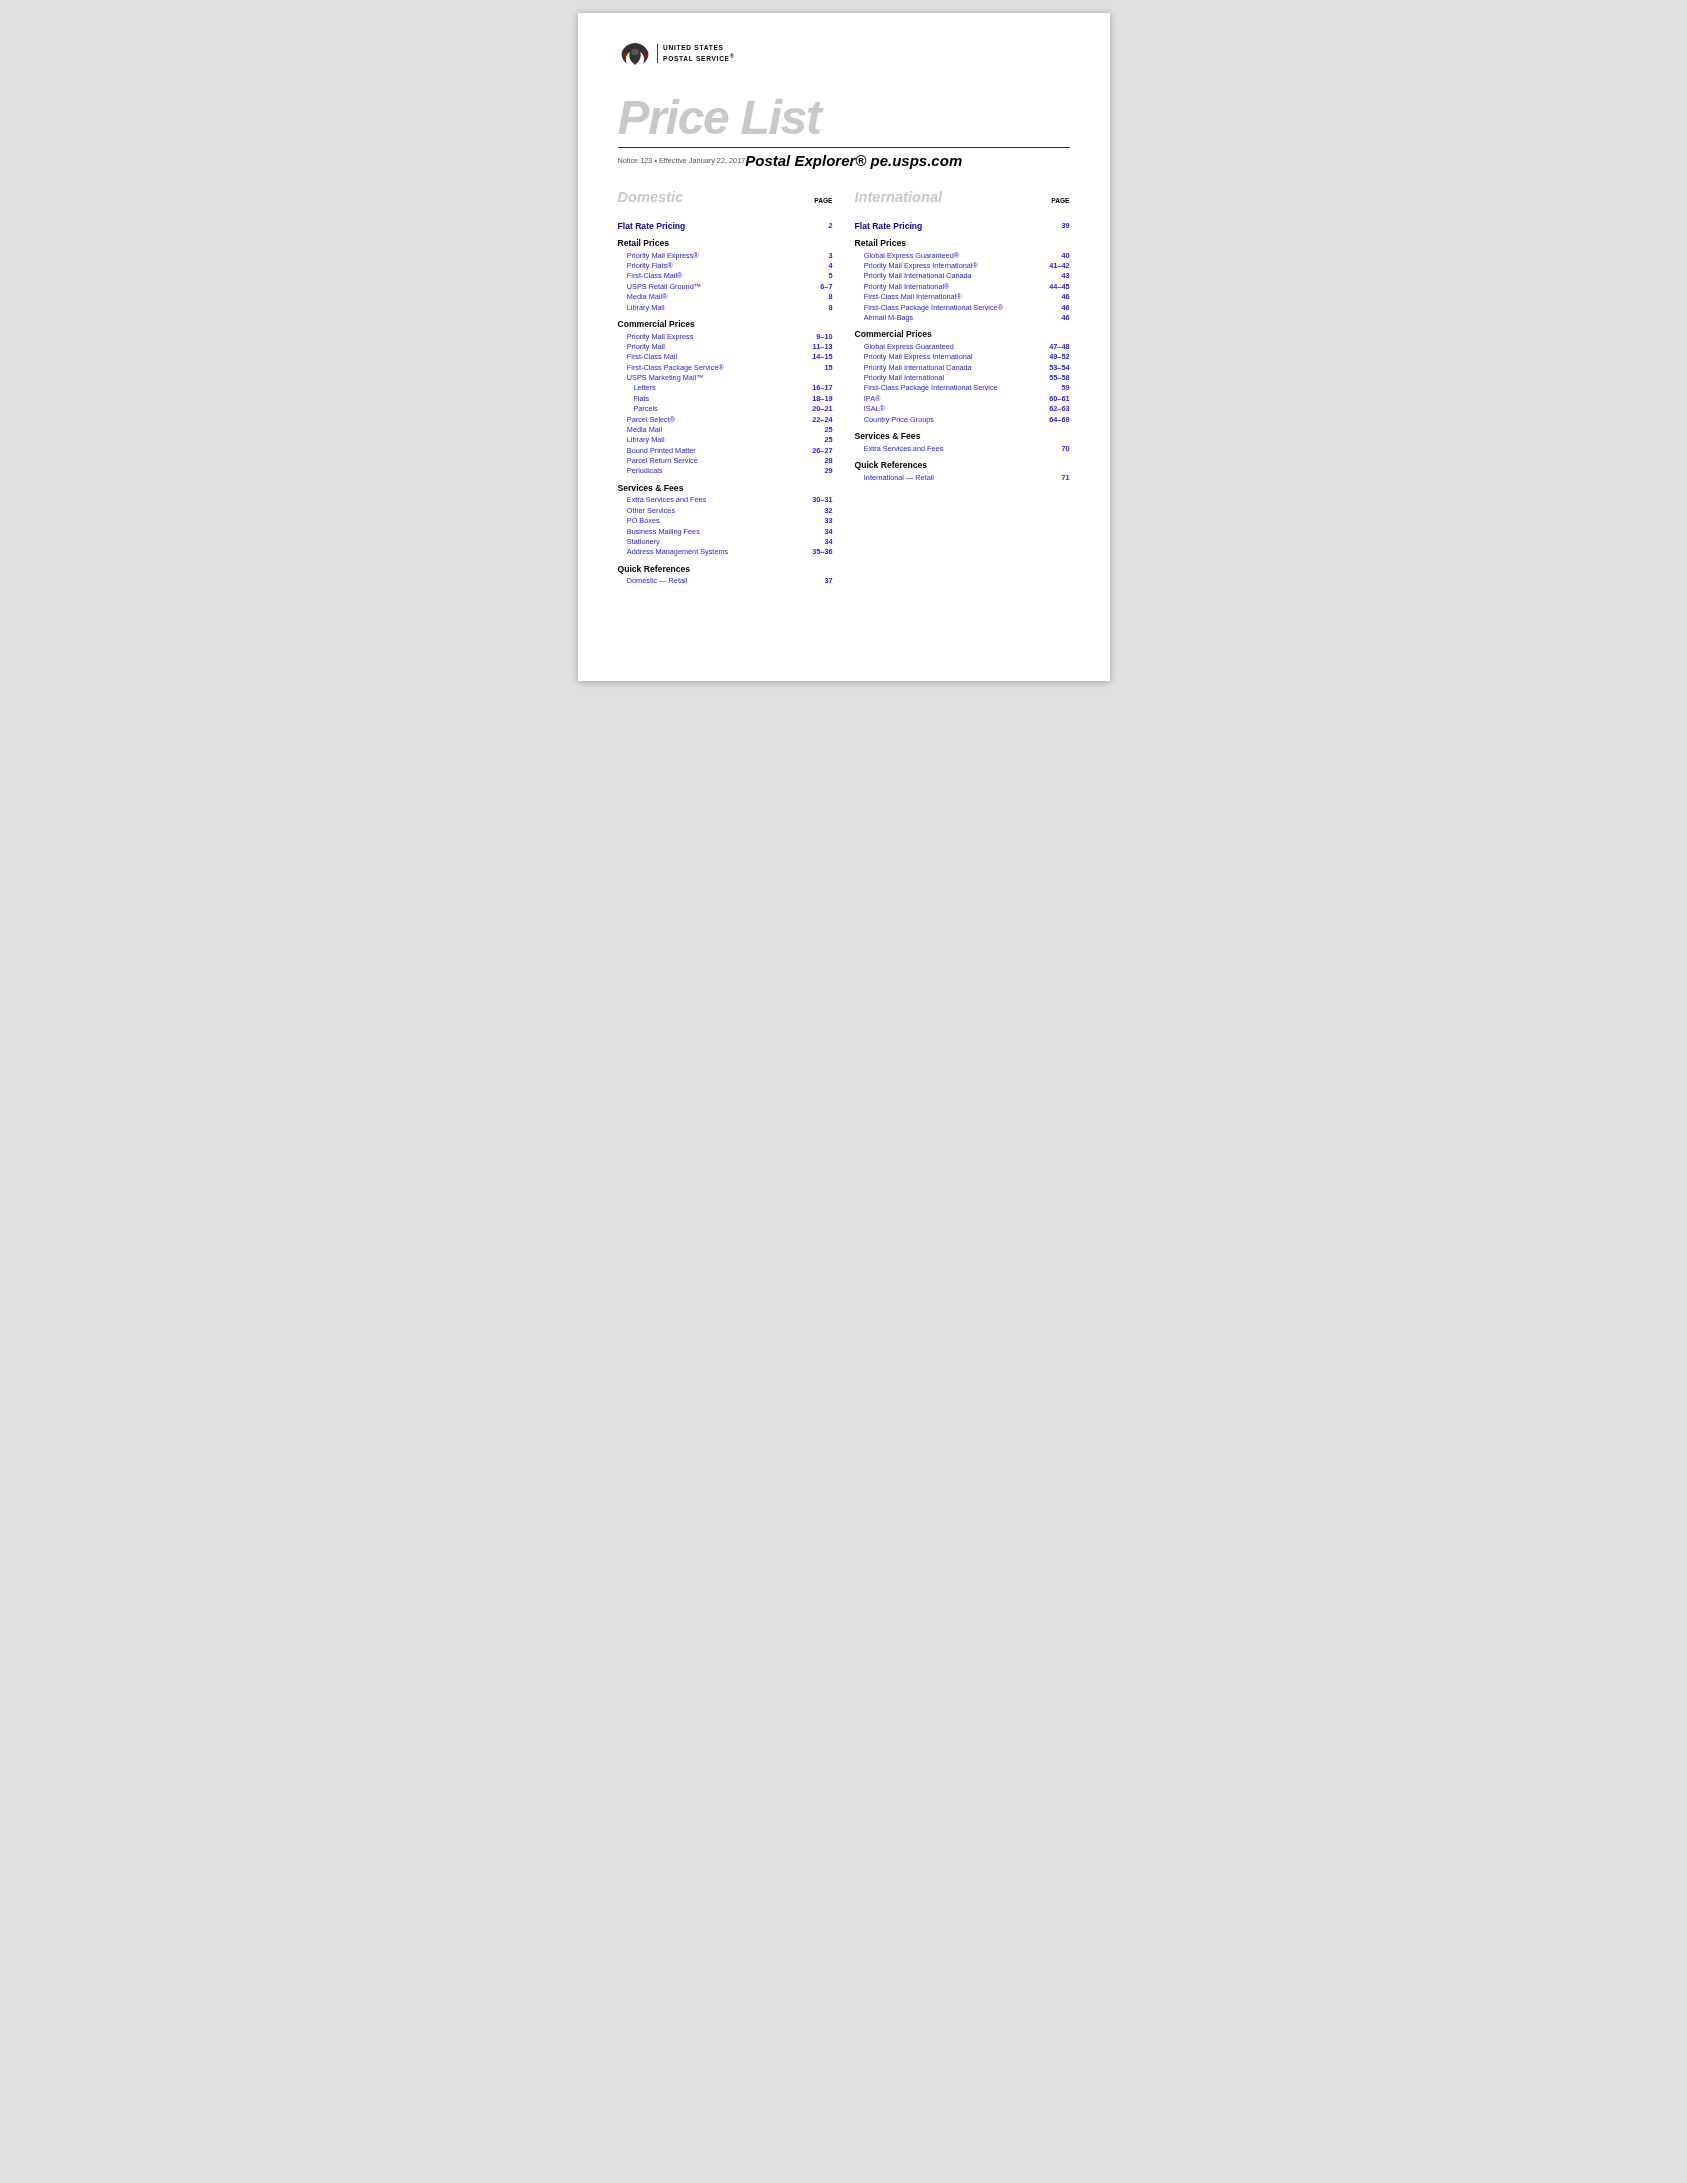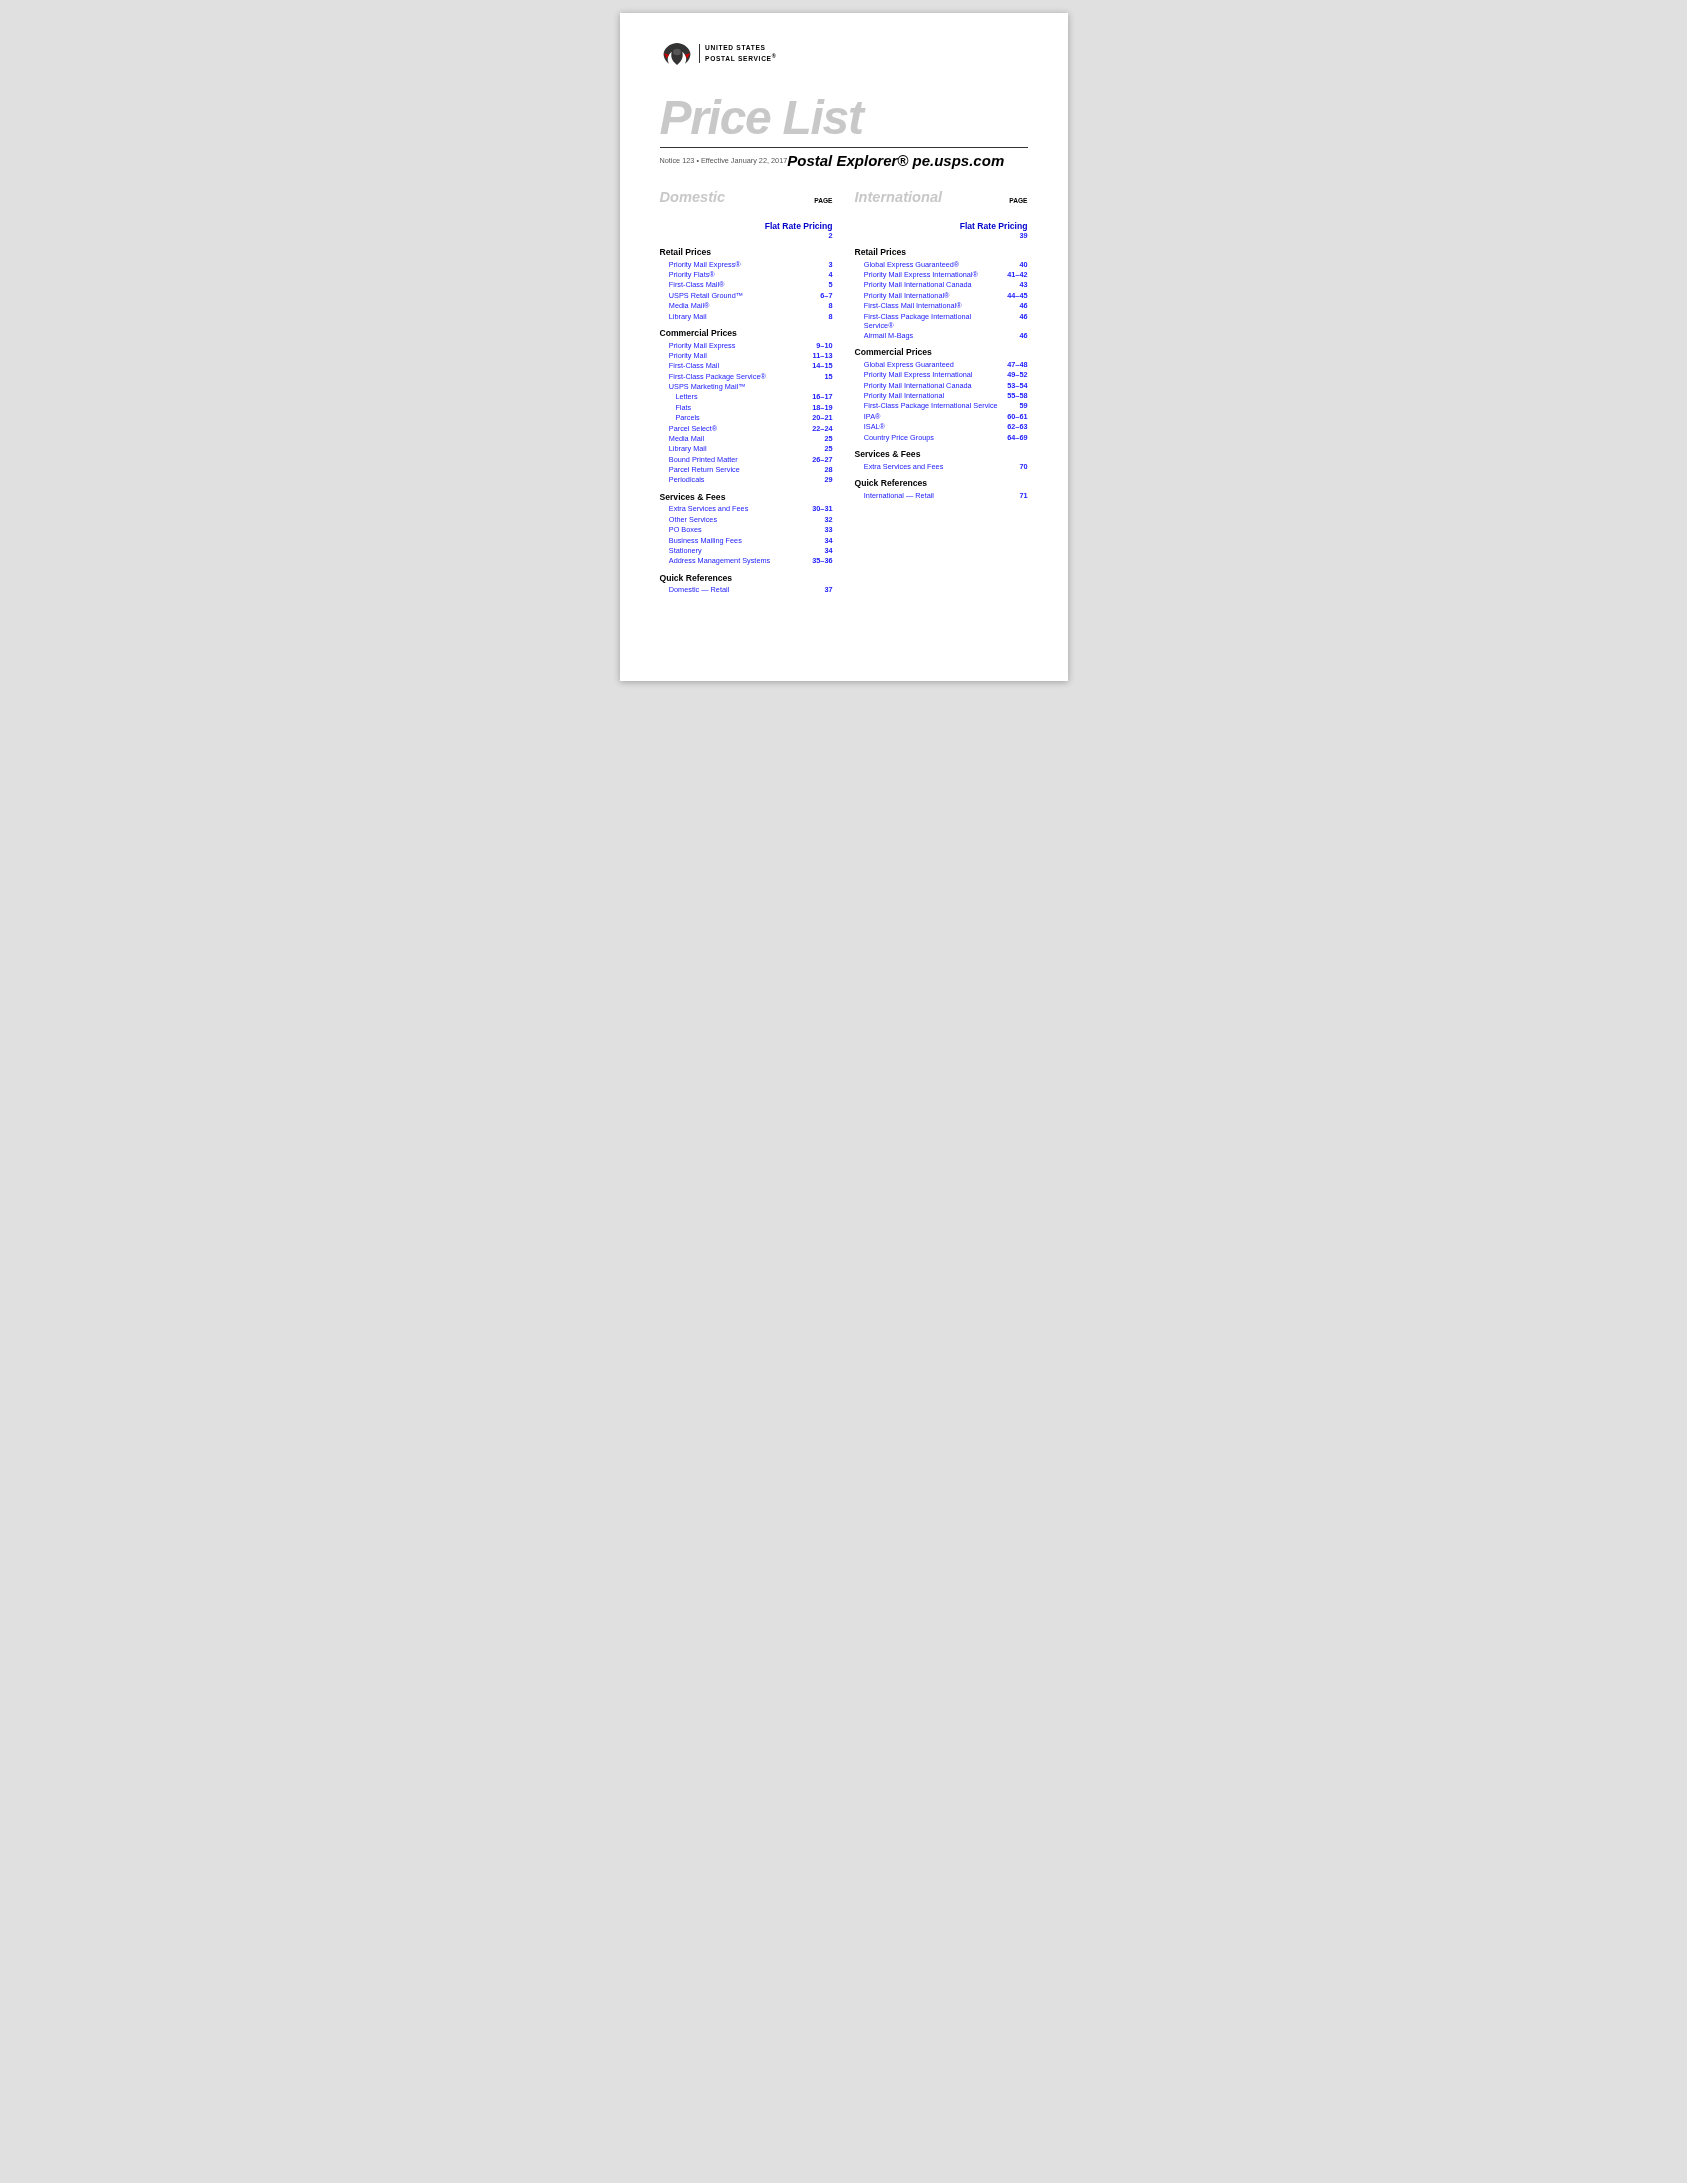--- a/index.html
+++ b/index.html
@@ -7,21 +7,21 @@
       background: #e0e0e0;
       display: flex;
       justify-content: center;
       align-items: flex-start;
       min-height: 100vh;
       padding: 13.2px;
       font-family: Arial, Helvetica, sans-serif;
     }
     .page {
       background: #fff;
-      width: 448px;
+      width: 532px;
       min-height: 668px;
       padding: 26.5px 40px 40px 40px;
       box-shadow: 0 1.3px 6.6px rgba(0,0,0,0.3);
       position: relative;
     }
 
     
     .logo-area {
       display: flex;
       align-items: center;
@@ -141,23 +141,22 @@
     .toc-item-page {
       font-size: 7.3px;
       color: #1a1aff;
       font-weight: bold;
       min-width: 26.5px;
       text-align: right;
     }
     .toc-flat-item {
       display: flex;
       justify-content: space-between;
-      align-items: flex-end;
+      align-items: flex-start;
       padding: 0.7px 0;
-      flex-direction: column;
     }
     .toc-flat-label {
       font-size: 8.6px;
       font-weight: 900;
       color: #0000cc;
     }
     .toc-flat-page {
       font-size: 7.3px;
       color: #1a1aff;
       font-weight: bold;

